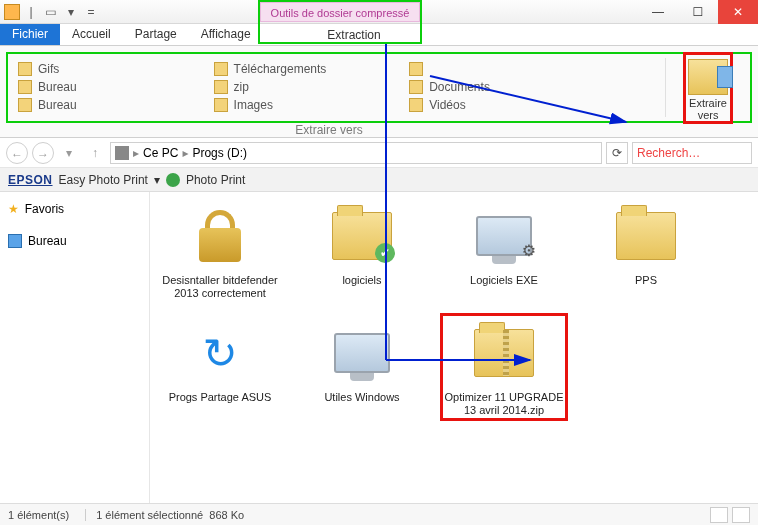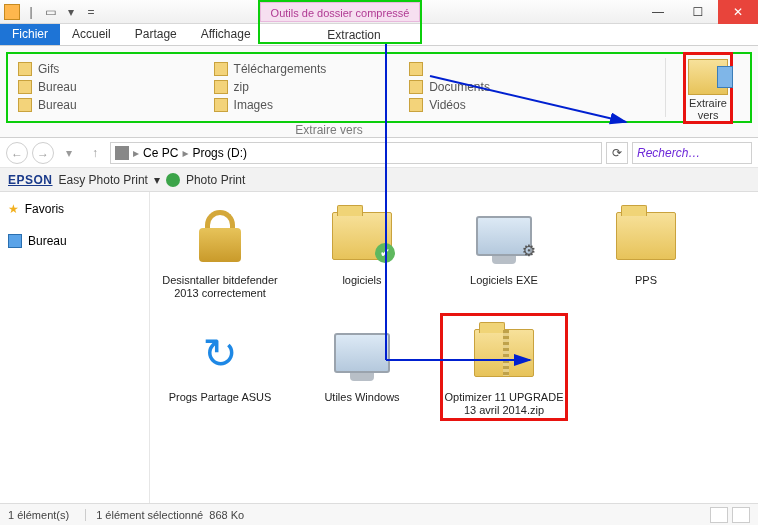--- a/index.html
+++ b/index.html
@@ -38,21 +38,21 @@
   .ribbon-extract .extract-icon::after { content:""; position:absolute; right:-6px; top:6px; width:14px; height:20px; background:#7fb6e8; border:1px solid #3b7db8; }
   .ribbon-caption { position:absolute; bottom:0; left:0; right:100px; text-align:center; font-size:12px; color:#7a7a7a; }
 
   
   .addrbar { height:30px; display:flex; align-items:center; gap:4px; padding:0 6px; border-bottom:1px solid #e6e6e6; font-size:12px; }
   .addrbar .navbtn { width:22px; height:22px; border:1px solid #cfcfcf; border-radius:11px; display:flex; align-items:center; justify-content:center; color:#9a9a9a; font-size:12px; }
   .addrbar .crumbs { flex:1; height:22px; border:1px solid #d0d0d0; display:flex; align-items:center; padding:0 4px; gap:4px; }
   .addrbar .crumbs .micon { width:14px; height:14px; background:#888; }
   .addrbar .crumbs span.sep { color:#888; }
   .addrbar .refresh { width:22px; height:22px; border:1px solid #d0d0d0; display:flex; align-items:center; justify-content:center; color:#555; }
-  .addrbar .search { width:120px; height:22px; border:1px solid #d0d0d0; padding:5px 4px; color:#6d28d9; font-style:italic; display:flex; align-items:center; }
+  .addrbar .search { width:120px; height:22px; border:1px solid #d0d0d0; padding:5px 4px; color:#ef4444; display:flex; align-items:center; }
 
   
   .epsonbar { height:24px; background:#f2f2f2; border-bottom:1px solid #ddd; display:flex; align-items:center; gap:6px; padding:0 8px; font-size:12px; color:#333; }
   .epsonbar .brand { font-weight:bold; color:#1a3a8a; letter-spacing:0.5px;text-decoration:underline; }
   .epsonbar .pp-icon { width:14px; height:14px; border-radius:7px; background:#3ca449; display:inline-block; }
 
   
   .body { display:flex; height:calc(525px - 24px - 22px - 92px - 30px - 24px - 22px); }
   .nav { width:150px; border-right:1px solid #e6e6e6; padding:6px 8px; font-size:12px; }
   .nav .navitem { display:flex; align-items:center; gap:6px; height:22px; }

